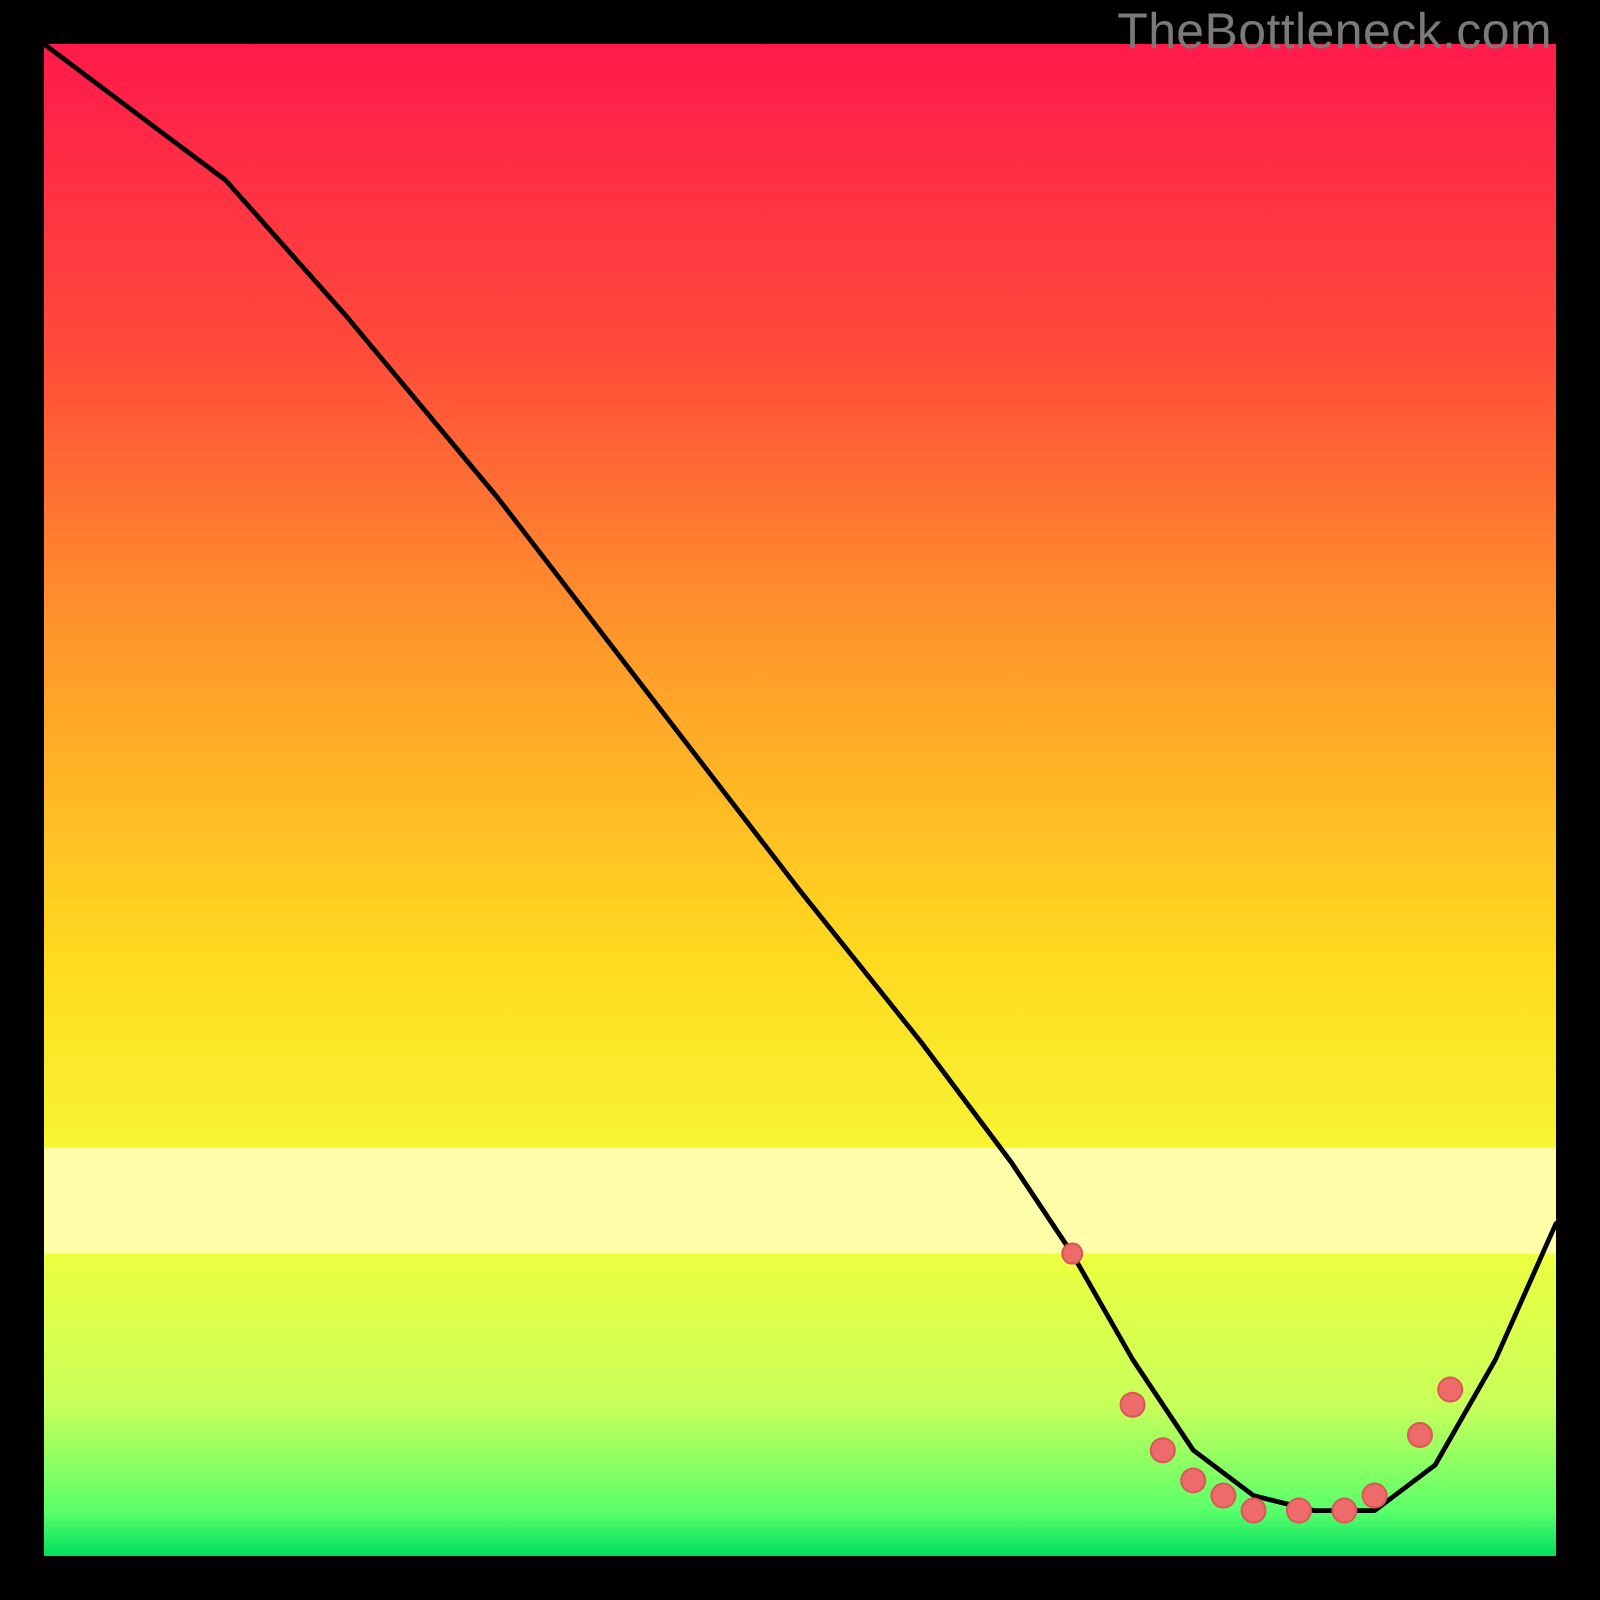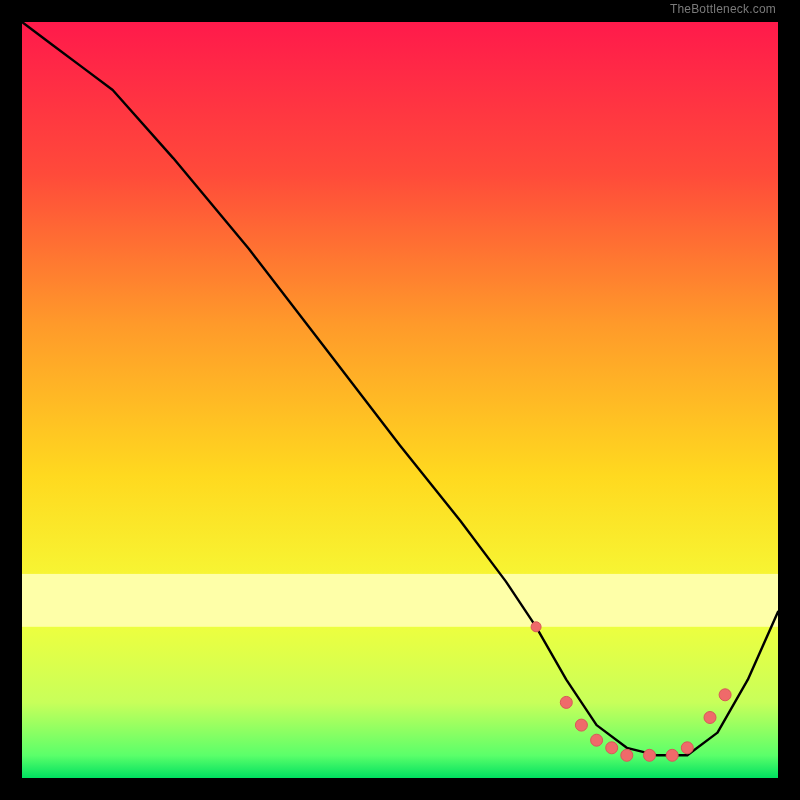--- a/index.html
+++ b/index.html
@@ -24,21 +24,21 @@
     left: 0;
     top: 0;
     width: 756px;
     height: 756px;
   }
   .watermark {
     position: absolute;
     top: 2px;
     right: 24px;
     color: #7a7a7a;
-    font-size: 12px;
+    font-size: 25px;
     font-weight: 500;
     letter-spacing: 0.2px;
     user-select: none;
     margin-left: 12px;
   }
 </style>
 </head>
 <body>
 
 <div class="frame">

